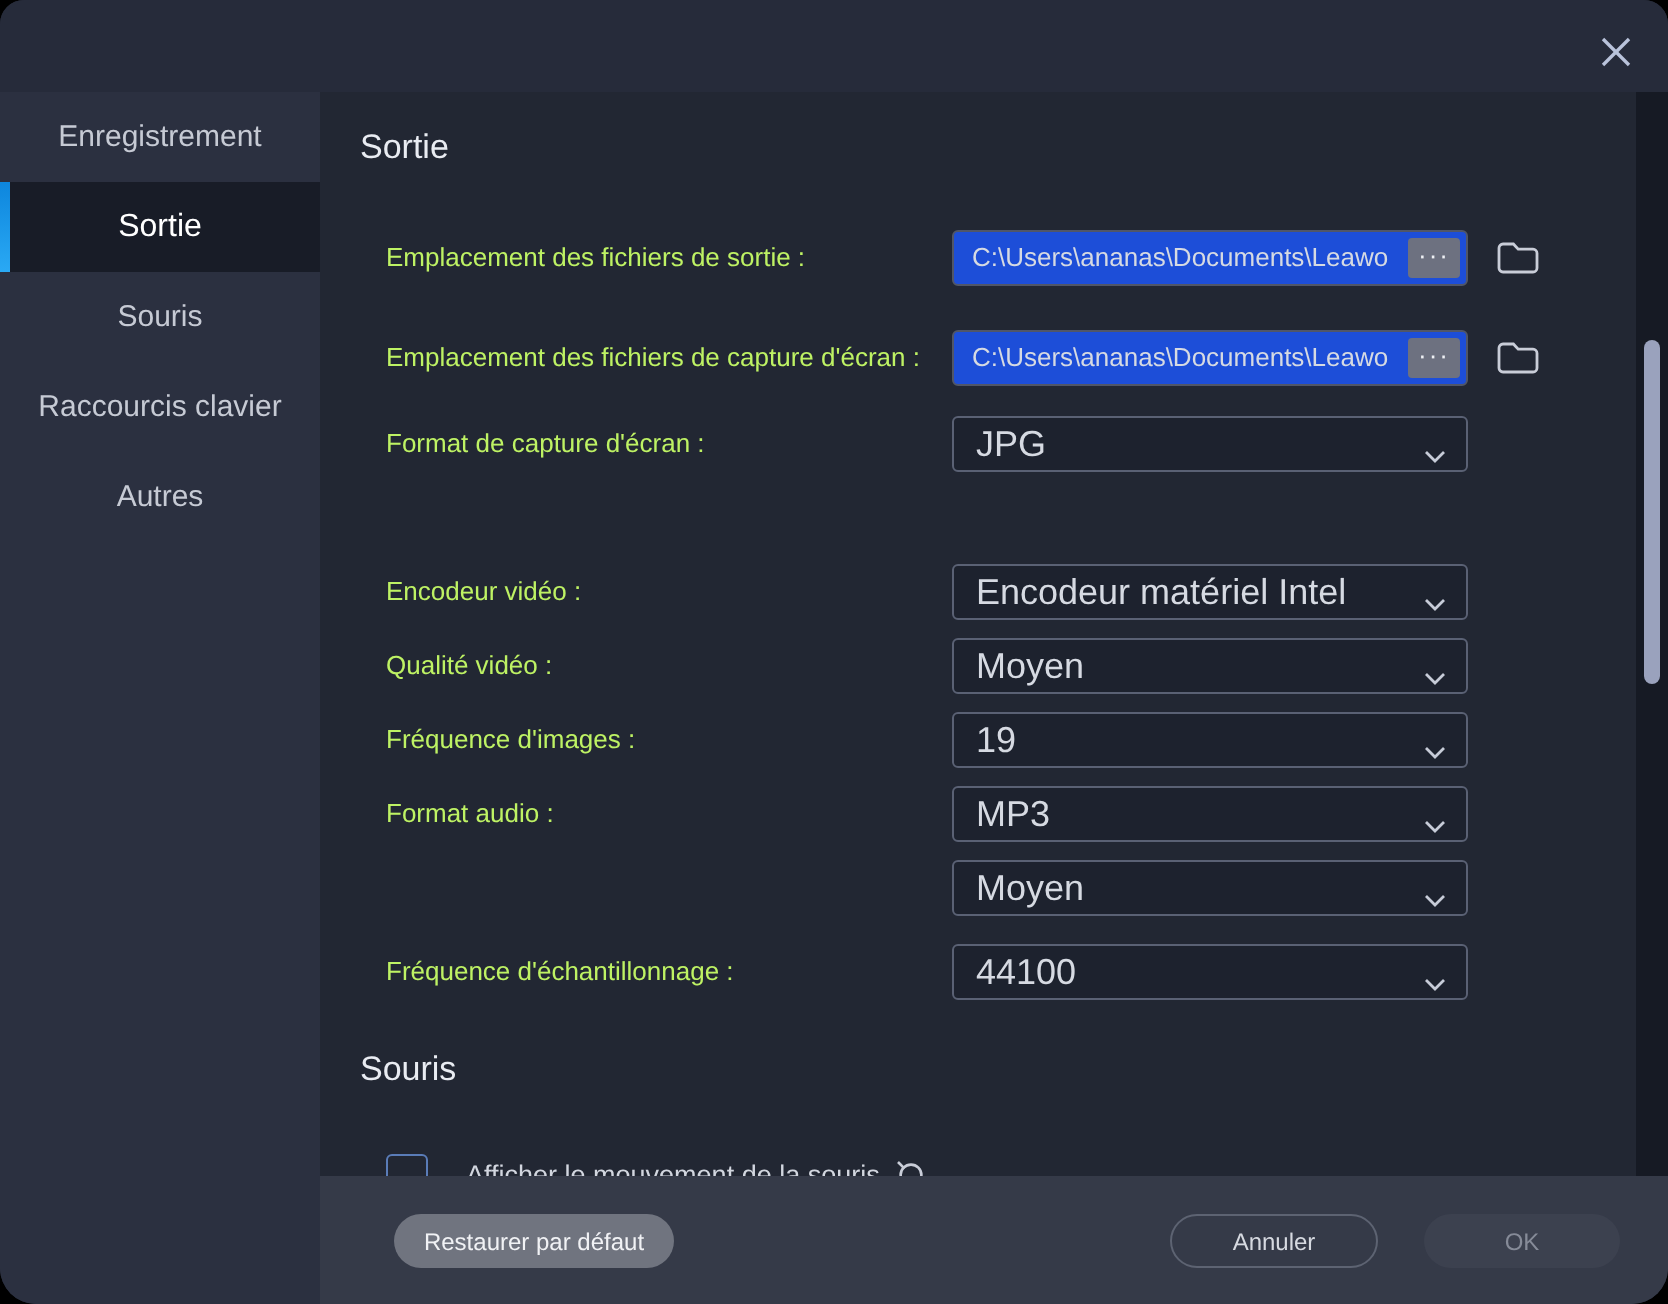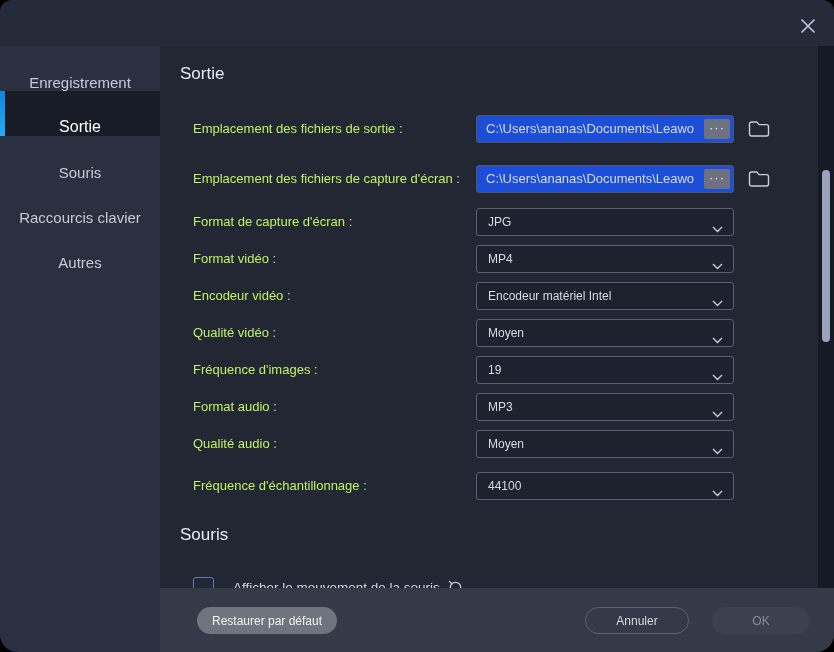--- a/index.html
+++ b/index.html
@@ -9,21 +9,21 @@
 
   
   .titlebar { position:absolute; top:0; left:0; right:0; height:46px; background:#262b3a; }
   .title { position:absolute; left:0; right:0; top:26px; text-align:center;
            font-size:14px; color:#e7eaf0;margin-top:40px; }
   .close { position:absolute; right:15px; top:17px; width:22px; height:22px;
            display:flex; align-items:center; justify-content:center; cursor:pointer; }
 
   
   .sidebar { position:absolute; left:0; top:46px; width:160px; bottom:0; background:#2b3040; }
-  .side-item { position:relative; height:45px; display:flex; align-items:flex-end;
+  .side-item { position:relative; height:45px; display:flex; align-items:center;
                justify-content:center; font-size:15px; color:#c6cad4; cursor:pointer; }
   .side-item.selected { background:#181c27; color:#ffffff; font-size:16px; }
   .accent-bar { position:absolute; left:0; top:0; bottom:0; width:5px;
                 background:linear-gradient(180deg,#0d86dd,#2aa9f4); }
 
   
   .content { position:absolute; left:160px; top:46px; width:658px; height:542px;
              background:#222733; }
   .h-section { position:absolute; left:20px; font-size:17px; color:#e9ecf2; }
   .row { position:absolute; left:0; width:100%; height:28px; }
@@ -31,21 +31,21 @@
          white-space:nowrap; }
   .field { position:absolute; left:316px; top:0; width:258px; height:28px;
            border:1px solid #505668; border-radius:3px; background:#1d4ed8; }
   .field.sel { border-color:#5a6174; background:#1d222e; cursor:pointer; }
   .path-text { position:absolute; left:9px; right:34px; top:0; line-height:26px;
                font-size:13px; color:#d6dae2; white-space:nowrap; overflow:hidden; }
   .more { position:absolute; right:3px; top:3px; width:26px; height:20px; background:#6d7180;
           border-radius:2px; color:#eef0f4; font-size:13px; line-height:18px; text-align:center;
           letter-spacing:1px; cursor:pointer; }
   .folder { position:absolute; left:588px; top:5px; cursor:pointer; }
-  .val { position:absolute; left:11px; top:0; line-height:26px; font-size:12px; color:#d6dae2;
+  .val { position:absolute; left:11px; top:0; line-height:26px; font-size:18px; color:#d6dae2;
          white-space:nowrap; }
   .chev { position:absolute; right:10px; top:10px; }
 
   
   .cb-row { position:absolute; left:33px; top:531px; height:24px; }
   .checkbox { position:absolute; left:0; top:0; width:21px; height:21px;
               border:1px solid #5a7cb8; border-radius:3px; background:transparent; cursor:pointer; }
   .cb-label { position:absolute; left:40px; top:0; line-height:21px; font-size:13.5px;
               color:#d2d6df; white-space:nowrap; }
   .mouse-ic { position:absolute; left:254px; top:2px; }
@@ -135,31 +135,20 @@
       <div class="field sel">
         <span class="val">JPG</span>
         <span class="chev">
           <svg width="11" height="7" viewBox="0 0 11 7">
               <polyline points="1,1 5.5,5.5 10,1" fill="none" stroke="#c7ccd8" stroke-width="1.4"></polyline>
             </svg>
         </span>
       </div>
     </div>
 
-    <div class="row" style="top:199px">
-      <span class="lbl">Format vidéo :</span>
-      <div class="field sel">
-        <span class="val">MP4</span>
-        <span class="chev">
-          <svg width="11" height="7" viewBox="0 0 11 7">
-              <polyline points="1,1 5.5,5.5 10,1" fill="none" stroke="#c7ccd8" stroke-width="1.4"></polyline>
-            </svg>
-        </span>
-      </div>
-    </div>
 
     <div class="row" style="top:236px">
       <span class="lbl">Encodeur vidéo :</span>
       <div class="field sel">
         <span class="val">Encodeur matériel Intel</span>
         <span class="chev">
           <svg width="11" height="7" viewBox="0 0 11 7">
               <polyline points="1,1 5.5,5.5 10,1" fill="none" stroke="#c7ccd8" stroke-width="1.4"></polyline>
             </svg>
         </span>
@@ -196,21 +185,20 @@
         <span class="val">MP3</span>
         <span class="chev">
           <svg width="11" height="7" viewBox="0 0 11 7">
               <polyline points="1,1 5.5,5.5 10,1" fill="none" stroke="#c7ccd8" stroke-width="1.4"></polyline>
             </svg>
         </span>
       </div>
     </div>
 
     <div class="row" style="top:384px">
-      <span class="lbl">Qualité audio :</span>
       <div class="field sel">
         <span class="val">Moyen</span>
         <span class="chev">
           <svg width="11" height="7" viewBox="0 0 11 7">
               <polyline points="1,1 5.5,5.5 10,1" fill="none" stroke="#c7ccd8" stroke-width="1.4"></polyline>
             </svg>
         </span>
       </div>
     </div>
 

